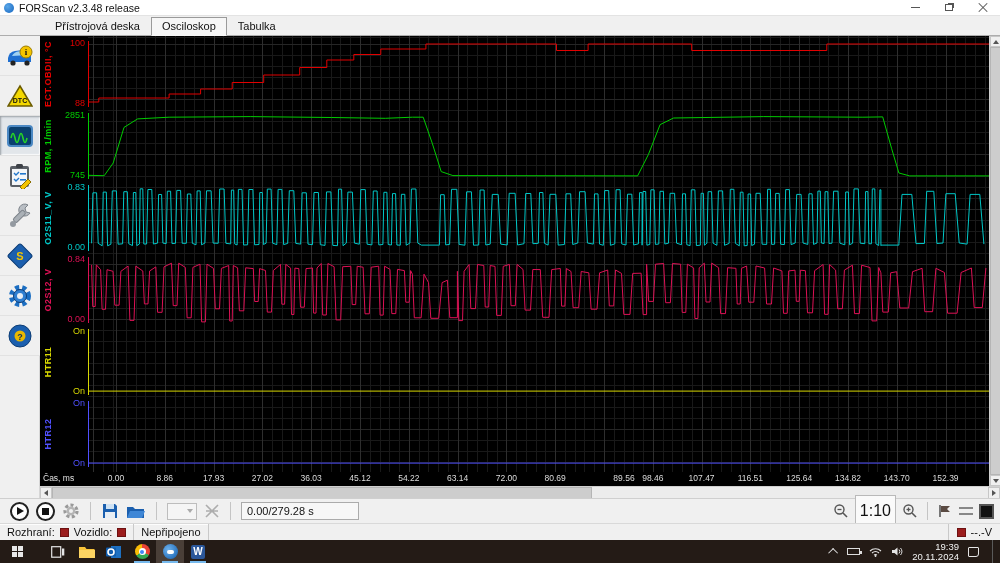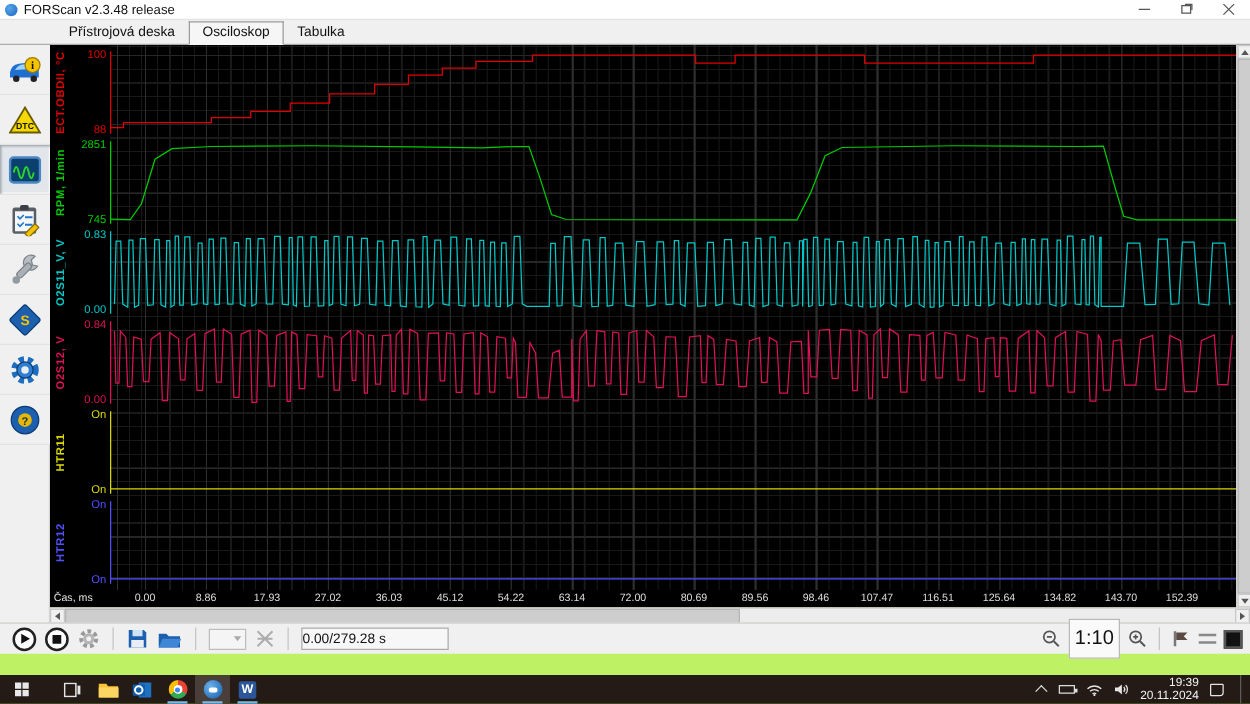--- a/index.html
+++ b/index.html
@@ -1,17 +1,17 @@
 <!DOCTYPE html>
 <html><head>
 <meta charset="utf-8">
 <style>
   * { margin:0; padding:0; box-sizing:border-box; }
   html,body { width:1000px; height:563px; overflow:hidden; font-family:"Liberation Sans", sans-serif; background:#000; }
-  #app { position:relative; width:1000px; height:563px; background:#bef264; }
+  #app { position:relative; width:1000px; height:563px; background:#fdba74;border-radius:22px; }
 
   
   #titlebar { position:absolute; left:0; top:0; width:1000px; height:16px; background:#ffffff; display:flex; align-items:center; border-bottom:1px solid #e3e3e3; }
   #app-icon { width:10px; height:10px; border-radius:50%; background:radial-gradient(circle at 35% 35%, #5aa7e8, #1565c0); margin:0 5px 0 4px; }
   #window-title { font-size:10.5px; color:#111; }
   #win-controls { margin-left:auto; display:flex; align-items:center; height:100%; }
   .winbtn { width:34px; height:100%; display:flex; align-items:center; justify-content:center; position:relative; }
   .glyph-min { width:9px; height:1px; background:#555; }
   .glyph-max { width:8px; height:7px; border:1px solid #555; background:#fff; box-shadow:2px -2px 0 -1px #555; }
   .glyph-close { position:relative; width:10px; height:10px; }
@@ -63,21 +63,21 @@
   #hs-left { left:0; } #hs-right { right:0; }
   #hs-thumb { position:absolute; left:12px; top:0; width:540px; height:12px; background:#cdcdcd; border:1px solid #b5b5b5; }
 
   
   #toolbar { position:absolute; left:0; top:498px; width:1000px; height:25px; background:#f0f0f0; border-top:1px solid #cfcfcf; display:flex; align-items:center; padding-left:10px; gap:7px; }
   .tbtn { display:flex; align-items:center; justify-content:center; }
   .circle-btn { width:19px; height:19px; border:2px solid #222; border-radius:50%; background:#fff; }
   .play-glyph { width:0; height:0; border-top:4px solid transparent; border-bottom:4px solid transparent; border-left:7px solid #111; margin-left:2px; }
   .stop-glyph { width:7px; height:7px; background:#111; }
   .sep { width:1px; height:18px; background:#c4c4c4; margin:0 3px; }
-  #time-display { width:118px; height:18px; border:1px solid #ababab; background:#f7f7f7; font-size:11px; color:#111; display:flex; align-items:center; padding-left:0; }
+  #time-display { width:118px; height:18px; border:1px solid #ababab; background:#f7f7f7; font-size:11px; color:#111; display:flex; align-items:center; padding-left:5px; }
   #toolbar-right { margin-left:auto; display:flex; align-items:center; gap:6px; padding-right:6px; }
   #zoom-scale { font-size:16px; color:#111; border:1px solid #b9b9b9; background:#fafafa; padding:6px 4px; }
   .combo { width:30px; height:17px; border:1px solid #bdbdbd; background:#f5f5f5; display:flex; align-items:center; justify-content:flex-end; }
   .combo .tri-down { border-top-color:#aaa; margin-right:3px; }
   .mini-sq { width:15px; height:15px; background:#111; border:2px solid #555; }
   .eq-lines { width:14px; height:8px; border-top:2px solid #888; border-bottom:2px solid #888; }
 
   
   #statusbar { position:absolute; left:0; top:523px; width:1000px; height:17px; background:#f0f0f0; border-top:1px solid #d9d9d9; display:flex; align-items:stretch; font-size:11px; color:#111; }
   .spanel { display:flex; align-items:center; gap:5px; padding:0 7px; border-right:1px solid #c9c9c9; box-shadow:inset 0 1px 0 #fdfdfd; }
@@ -257,21 +257,21 @@
     <span class="xtick" style="left: 76px;">0.00</span>
         <span class="xtick" style="left: 124.8px;">8.86</span>
         <span class="xtick" style="left: 173.6px;">17.93</span>
         <span class="xtick" style="left: 222.4px;">27.02</span>
         <span class="xtick" style="left: 271.2px;">36.03</span>
         <span class="xtick" style="left: 320px;">45.12</span>
         <span class="xtick" style="left: 368.8px;">54.22</span>
         <span class="xtick" style="left: 417.6px;">63.14</span>
         <span class="xtick" style="left: 466.4px;">72.00</span>
         <span class="xtick" style="left: 515.2px;">80.69</span>
-        <span class="xtick" style="left: 564px;">89.56</span>
+        <span class="xtick" style="left: 584px;">89.56</span>
         <span class="xtick" style="left: 612.8px;">98.46</span>
         <span class="xtick" style="left: 661.6px;">107.47</span>
         <span class="xtick" style="left: 710.4px;">116.51</span>
         <span class="xtick" style="left: 759.2px;">125.64</span>
         <span class="xtick" style="left: 808px;">134.82</span>
         <span class="xtick" style="left: 856.8px;">143.70</span>
         <span class="xtick" style="left: 905.6px;">152.39</span>
       </div>
   </div>
 
@@ -360,20 +360,34 @@
       </div>
       <div class="tbtn">
           <div class="eq-lines"></div>
         </div>
       <div class="tbtn">
           <div class="mini-sq"></div>
         </div>
     </div>
   </div>
 
+  <div id="statusbar">
+    <div class="spanel">
+      <span>Rozhraní:</span>
+      <span class="led"></span>
+      <span>Vozidlo:</span>
+      <span class="led"></span>
+    </div>
+    <div class="spanel">Nepřipojeno</div>
+    <div id="sb-fill"></div>
+    <div id="sb-voltage">
+      <span class="led"></span>
+      <span>--.-V</span>
+    </div>
+  </div>
 
   <div id="taskbar">
     <div id="start-btn">
       <div class="win-logo">
           <span></span>
           <span></span>
           <span></span>
           <span></span>
         </div>
     </div>

